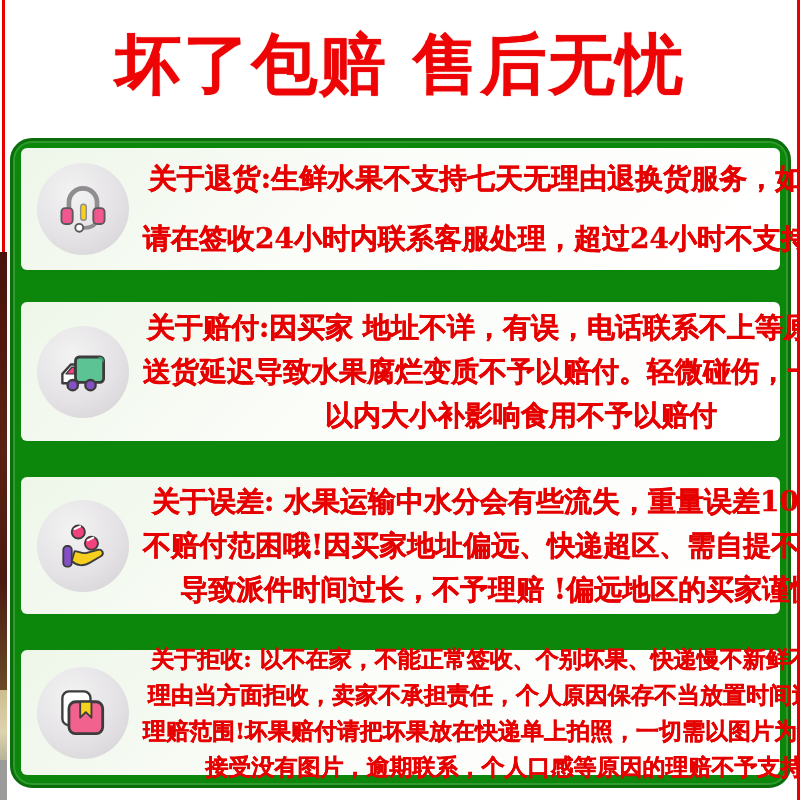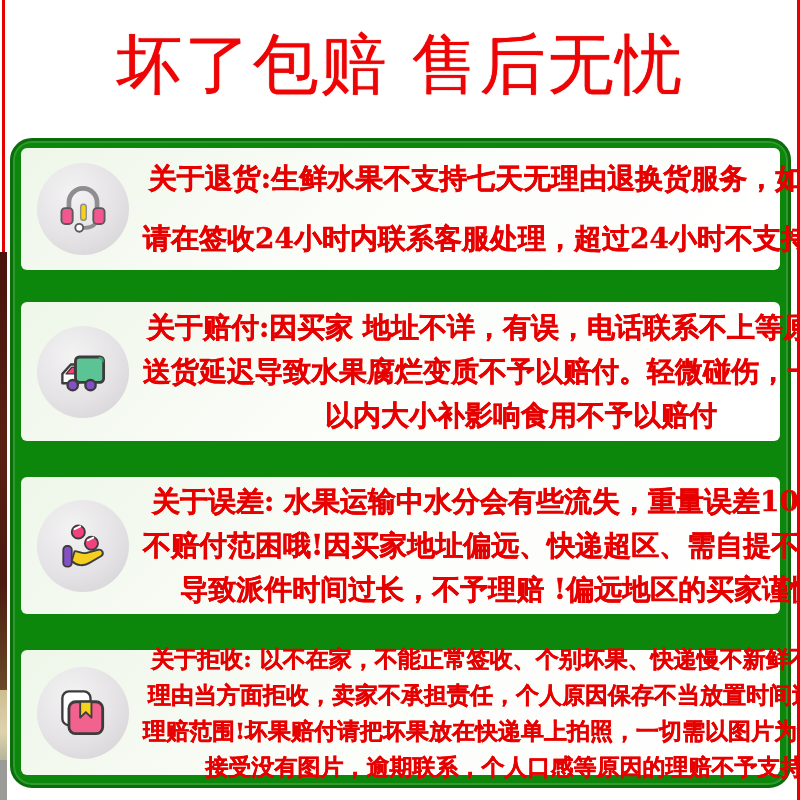--- a/index.html
+++ b/index.html
@@ -16,21 +16,21 @@
   .edge-left-tan{position:absolute;left:0;top:690px;width:7px;height:70px;
     background:linear-gradient(180deg,#cdbd90 0%,#ded2ae 60%,#b7b49a 100%);}
   .edge-left-gray{position:absolute;left:0;top:760px;width:7px;height:40px;background:#9b9b99;}
 
   
   .header{
     position:absolute;top:10px;left:0;width:100%;height:110px;
     display:flex;align-items:center;justify-content:center;
   }
   .header-title{
-    font-size:66px;font-weight:normal;color:#ee0404;letter-spacing:2px;
+    font-size:66px;font-weight:bold;color:#ee0404;letter-spacing:2px;
     text-shadow:0 0 1px #d40000;white-space:nowrap;
   }
 
   
   .notice-wrap{
     position:absolute;left:10px;top:138px;width:781px;height:650px;
     box-sizing:border-box;border:3px solid #0b6e0b;border-radius:22px;
     background:#0c870c;
     box-shadow:inset 0 0 0 2px #2f9b2f;
     padding:7px 8px;

